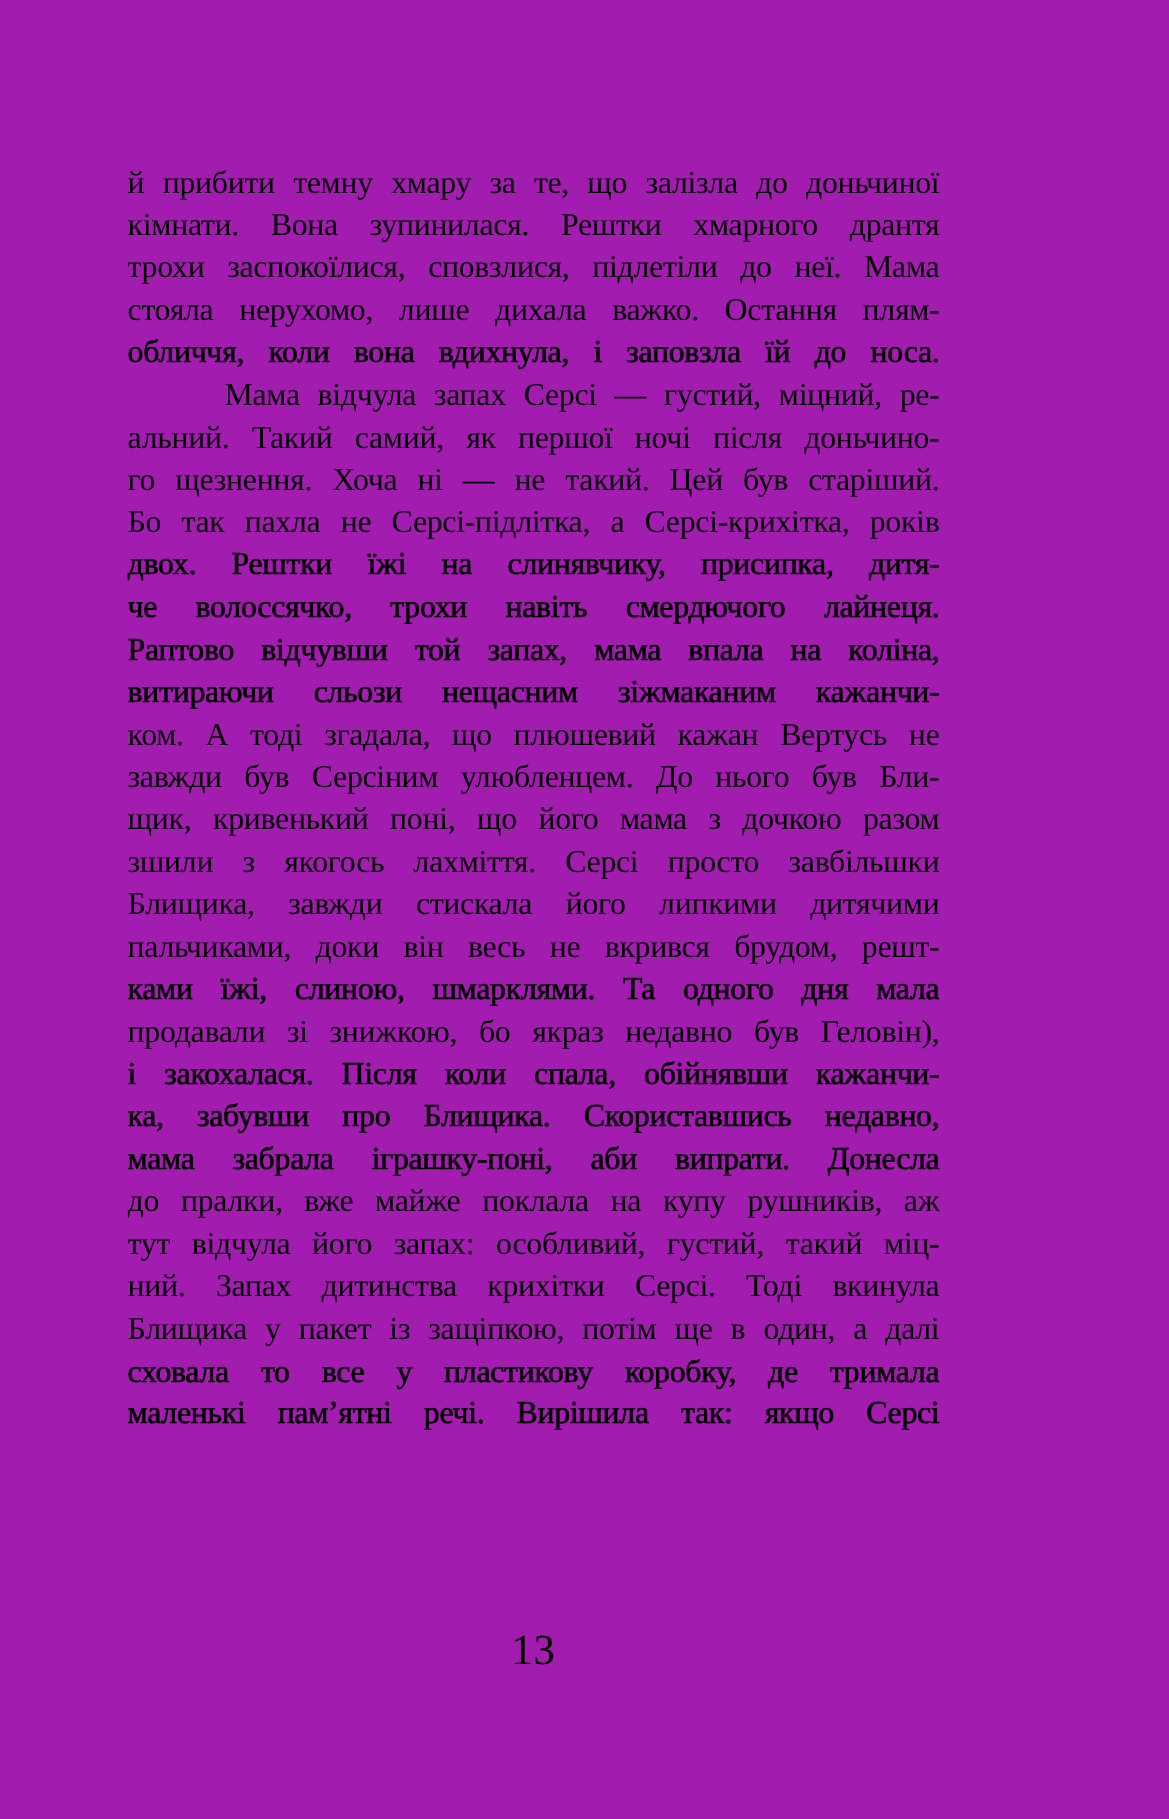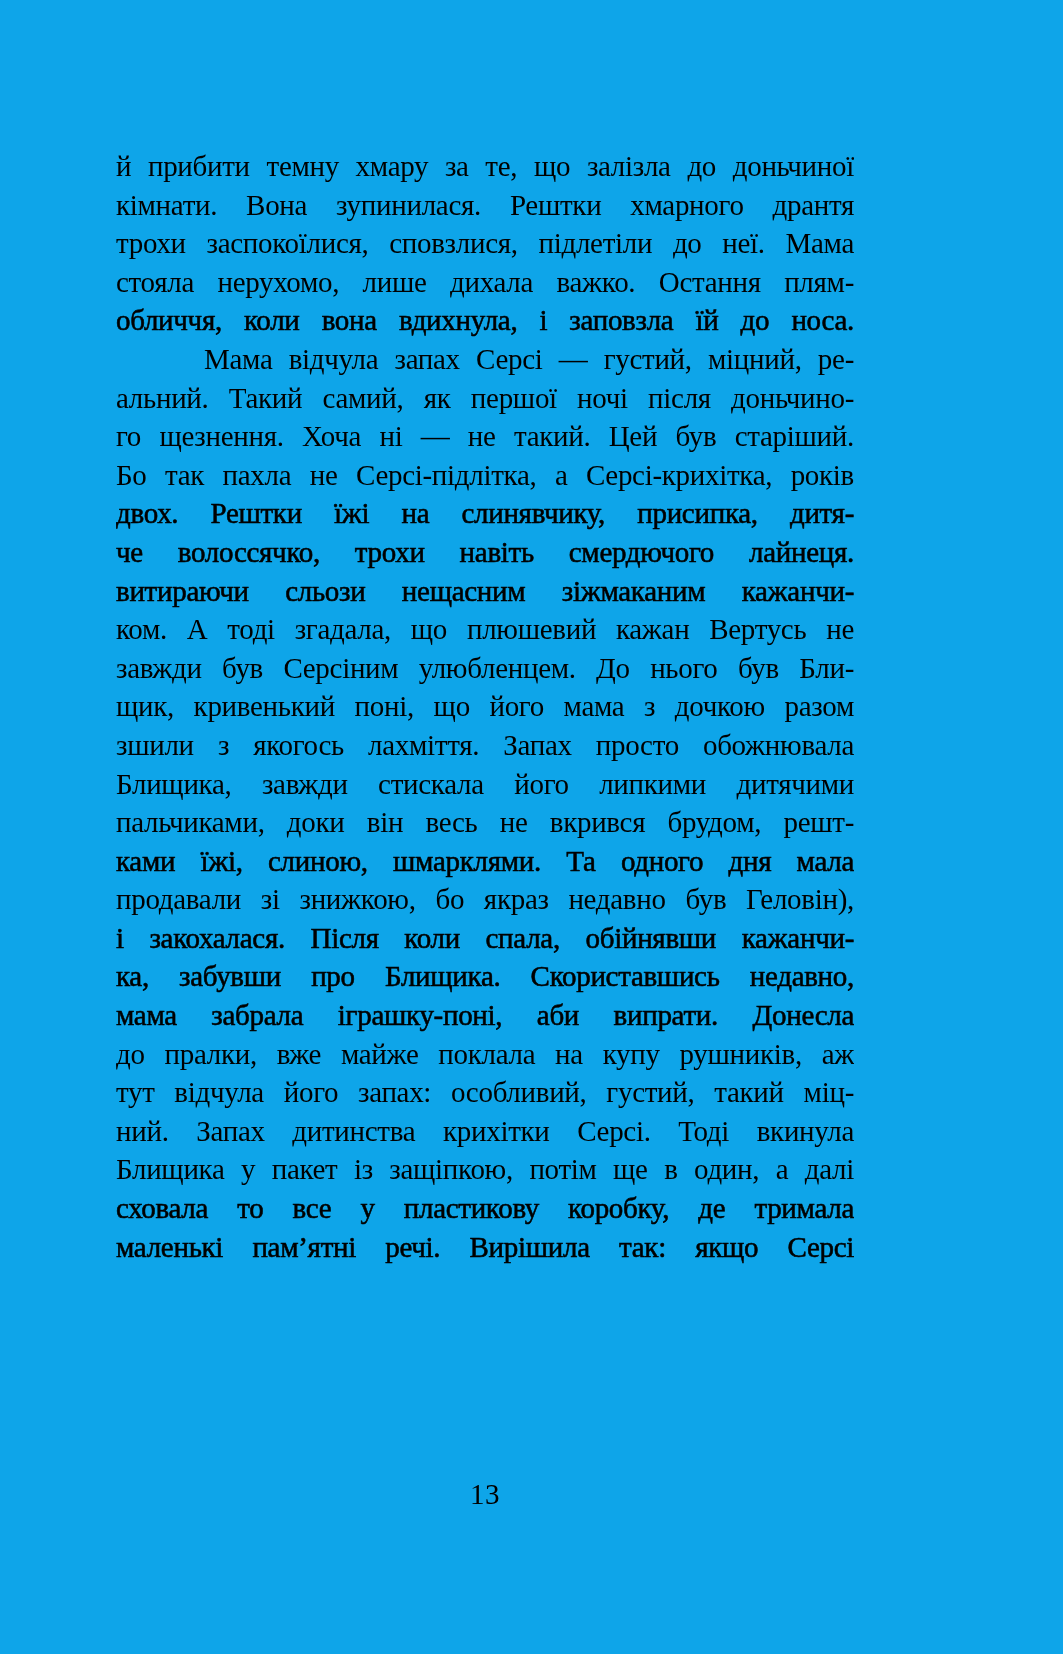--- a/index.html
+++ b/index.html
@@ -41,45 +41,46 @@
   }
   .line.b {
     -webkit-text-stroke: 0.55px #000000;
   }
   .page-number {
     position: absolute;
     left: 116px;
     top: 1478px;
     width: 738px;
     text-align: center;
-    font-size: 29px;
+    font-size: 39px;
     letter-spacing: 0.5px;
   }
 </style>
 </head>
 <body>
 
-<div class="book-page" style="background: #0ea5e9; color: rgb(0, 0, 0);">
+<div class="book-page" style="background: #a21caf; color: rgb(0, 0, 0);">
   <div class="text-block" id="text-block">
       <div class="line j">й прибити темну хмару за те, що залізла до доньчиної</div>
       <div class="line j">кімнати. Вона зупинилася. Рештки хмарного дрантя</div>
       <div class="line j">трохи заспокоїлися, сповзлися, підлетіли до неї. Мама</div>
       <div class="line j">стояла нерухомо, лише дихала важко. Остання плям-</div>
       <div class="line j b">обличчя, коли вона вдихнула, і заповзла їй до носа.</div>
       <div class="line j ind">Мама відчула запах Серсі — густий, міцний, ре-</div>
       <div class="line j">альний. Такий самий, як першої ночі після доньчино-</div>
       <div class="line j">го щезнення. Хоча ні — не такий. Цей був старіший.</div>
       <div class="line j">Бо так пахла не Серсі-підлітка, а Серсі-крихітка, років</div>
       <div class="line j b">двох. Рештки їжі на слинявчику, присипка, дитя-</div>
       <div class="line j b">че волоссячко, трохи навіть смердючого лайнеця.</div>
+      <div class="line j b">Раптово відчувши той запах, мама впала на коліна,</div>
       <div class="line j b">витираючи сльози нещасним зіжмаканим кажанчи-</div>
       <div class="line j">ком. А тоді згадала, що плюшевий кажан Вертусь не</div>
       <div class="line j">завжди був Серсіним улюбленцем. До нього був Бли-</div>
       <div class="line j">щик, кривенький поні, що його мама з дочкою разом</div>
-      <div class="line j">зшили з якогось лахміття. Запах просто обожнювала</div>
+      <div class="line j">зшили з якогось лахміття. Серсі просто завбільшки</div>
       <div class="line j">Блищика, завжди стискала його липкими дитячими</div>
       <div class="line j">пальчиками, доки він весь не вкрився брудом, решт-</div>
       <div class="line j b">ками їжі, слиною, шмарклями. Та одного дня мала</div>
       <div class="line j">продавали зі знижкою, бо якраз недавно був Геловін),</div>
       <div class="line j b">і закохалася. Після коли спала, обійнявши кажанчи-</div>
       <div class="line j b">ка, забувши про Блищика. Скориставшись недавно,</div>
       <div class="line j b">мама забрала іграшку-поні, аби випрати. Донесла</div>
       <div class="line j">до пралки, вже майже поклала на купу рушників, аж</div>
       <div class="line j">тут відчула його запах: особливий, густий, такий міц-</div>
       <div class="line j">ний. Запах дитинства крихітки Серсі. Тоді вкинула</div>

